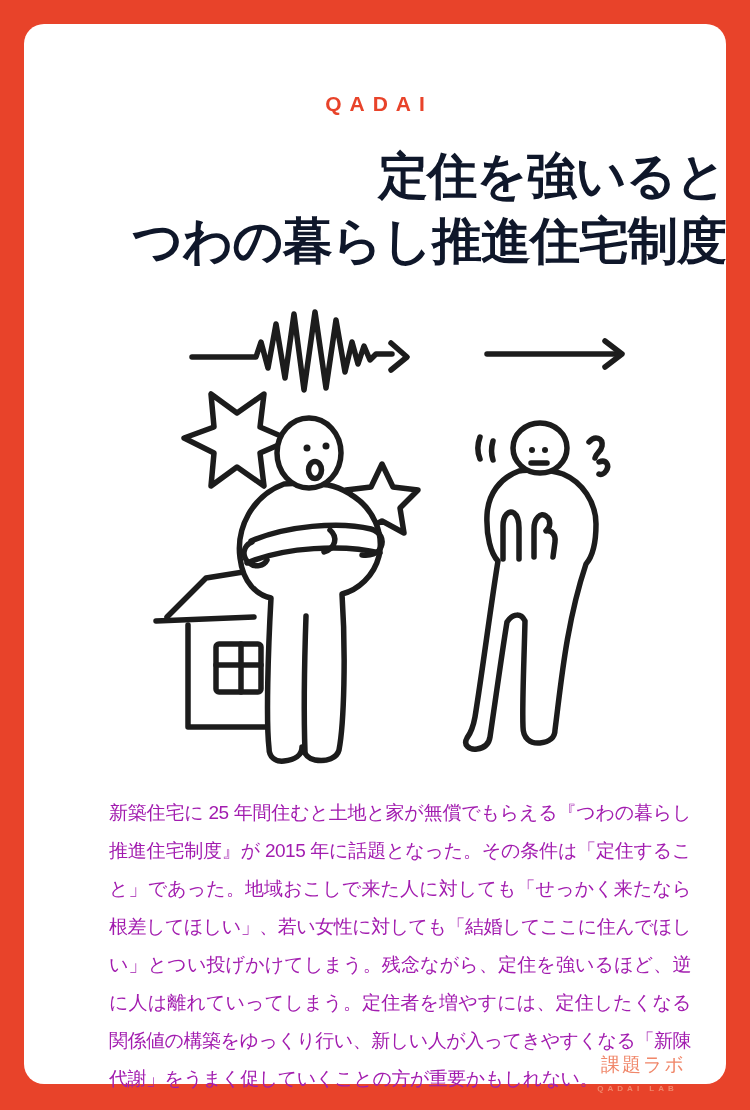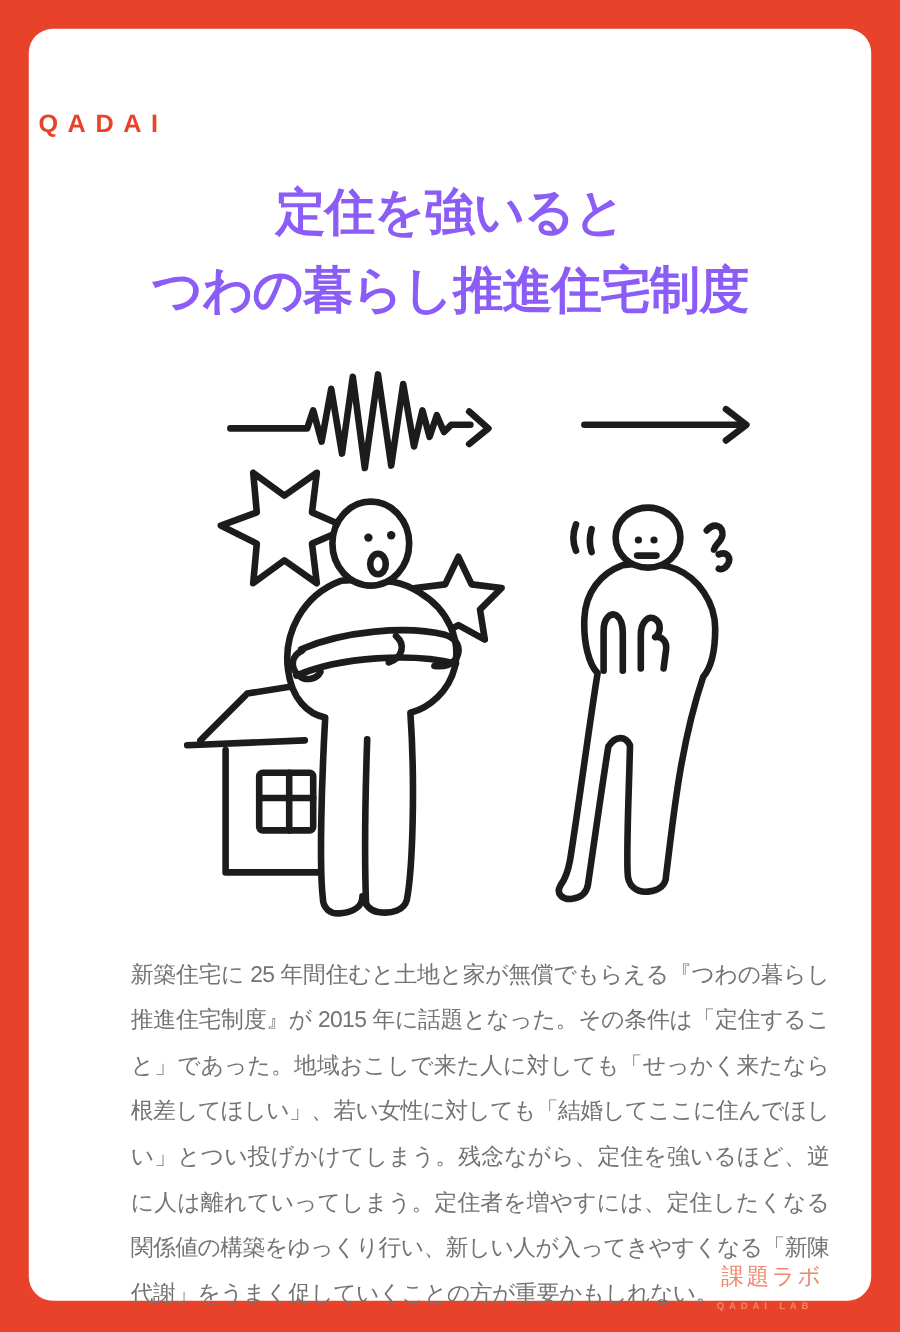--- a/index.html
+++ b/index.html
@@ -8,38 +8,38 @@
     font-family:"Liberation Sans","DejaVu Sans",sans-serif;
     background:#e8432a;overflow:hidden;
   }
   .frame{position:absolute;inset:0;background:#e8432a;}
   .card{
     position:absolute;left:24px;top:24px;right:24px;bottom:26px;
     background:#ffffff;border-radius:20px;
   }
   .brand{
     position:absolute;top:68px;left:0;width:100%;
-    text-align:left;color:#e8432a;font-weight:bold;
+    text-align:center;color:#e8432a;font-weight:bold;
     font-size:21px;letter-spacing:8px;text-indent:8px;
   }
   .title{
     position:absolute;top:120px;left:0;width:100%;
-    text-align:center;color:#8b5cf6;font-weight:bold;
-    font-size:42px;line-height:65px;letter-spacing:-1px;
+    text-align:right;color:#0f172a;font-weight:bold;
+    font-size:50px;line-height:65px;letter-spacing:-1px;
   }
   .illustration{
     position:absolute;left:110px;top:280px;width:530px;height:470px;
   }
   .illustration svg{display:block;width:100%;height:100%;}
   .sk{stroke:#1c1c1c;stroke-width:5.5;fill:none;stroke-linecap:round;stroke-linejoin:round;}
   .skf{stroke:#1c1c1c;stroke-width:5.5;fill:#ffffff;stroke-linecap:round;stroke-linejoin:round;}
   .dot{fill:#1c1c1c;stroke:none;}
   .para{
     position:absolute;left:85px;top:770px;width:582px;
-    color:#737373;font-size:19px;line-height:38px;
+    color:#a21caf;font-size:19px;line-height:38px;
     letter-spacing:-0.5px;text-align:justify;text-justify:inter-ideograph;
   }
   .logo{
     position:absolute;right:40px;top:1026px;text-align:center;color:#f0876a;
   }
   .logo-jp{font-size:19px;font-weight:normal;letter-spacing:2px;line-height:30px;margin-left:12px;}
   .logo-en{font-size:8px;font-weight:bold;letter-spacing:4px;margin-top:4px;}
 </style>
 </head>
 <body>

